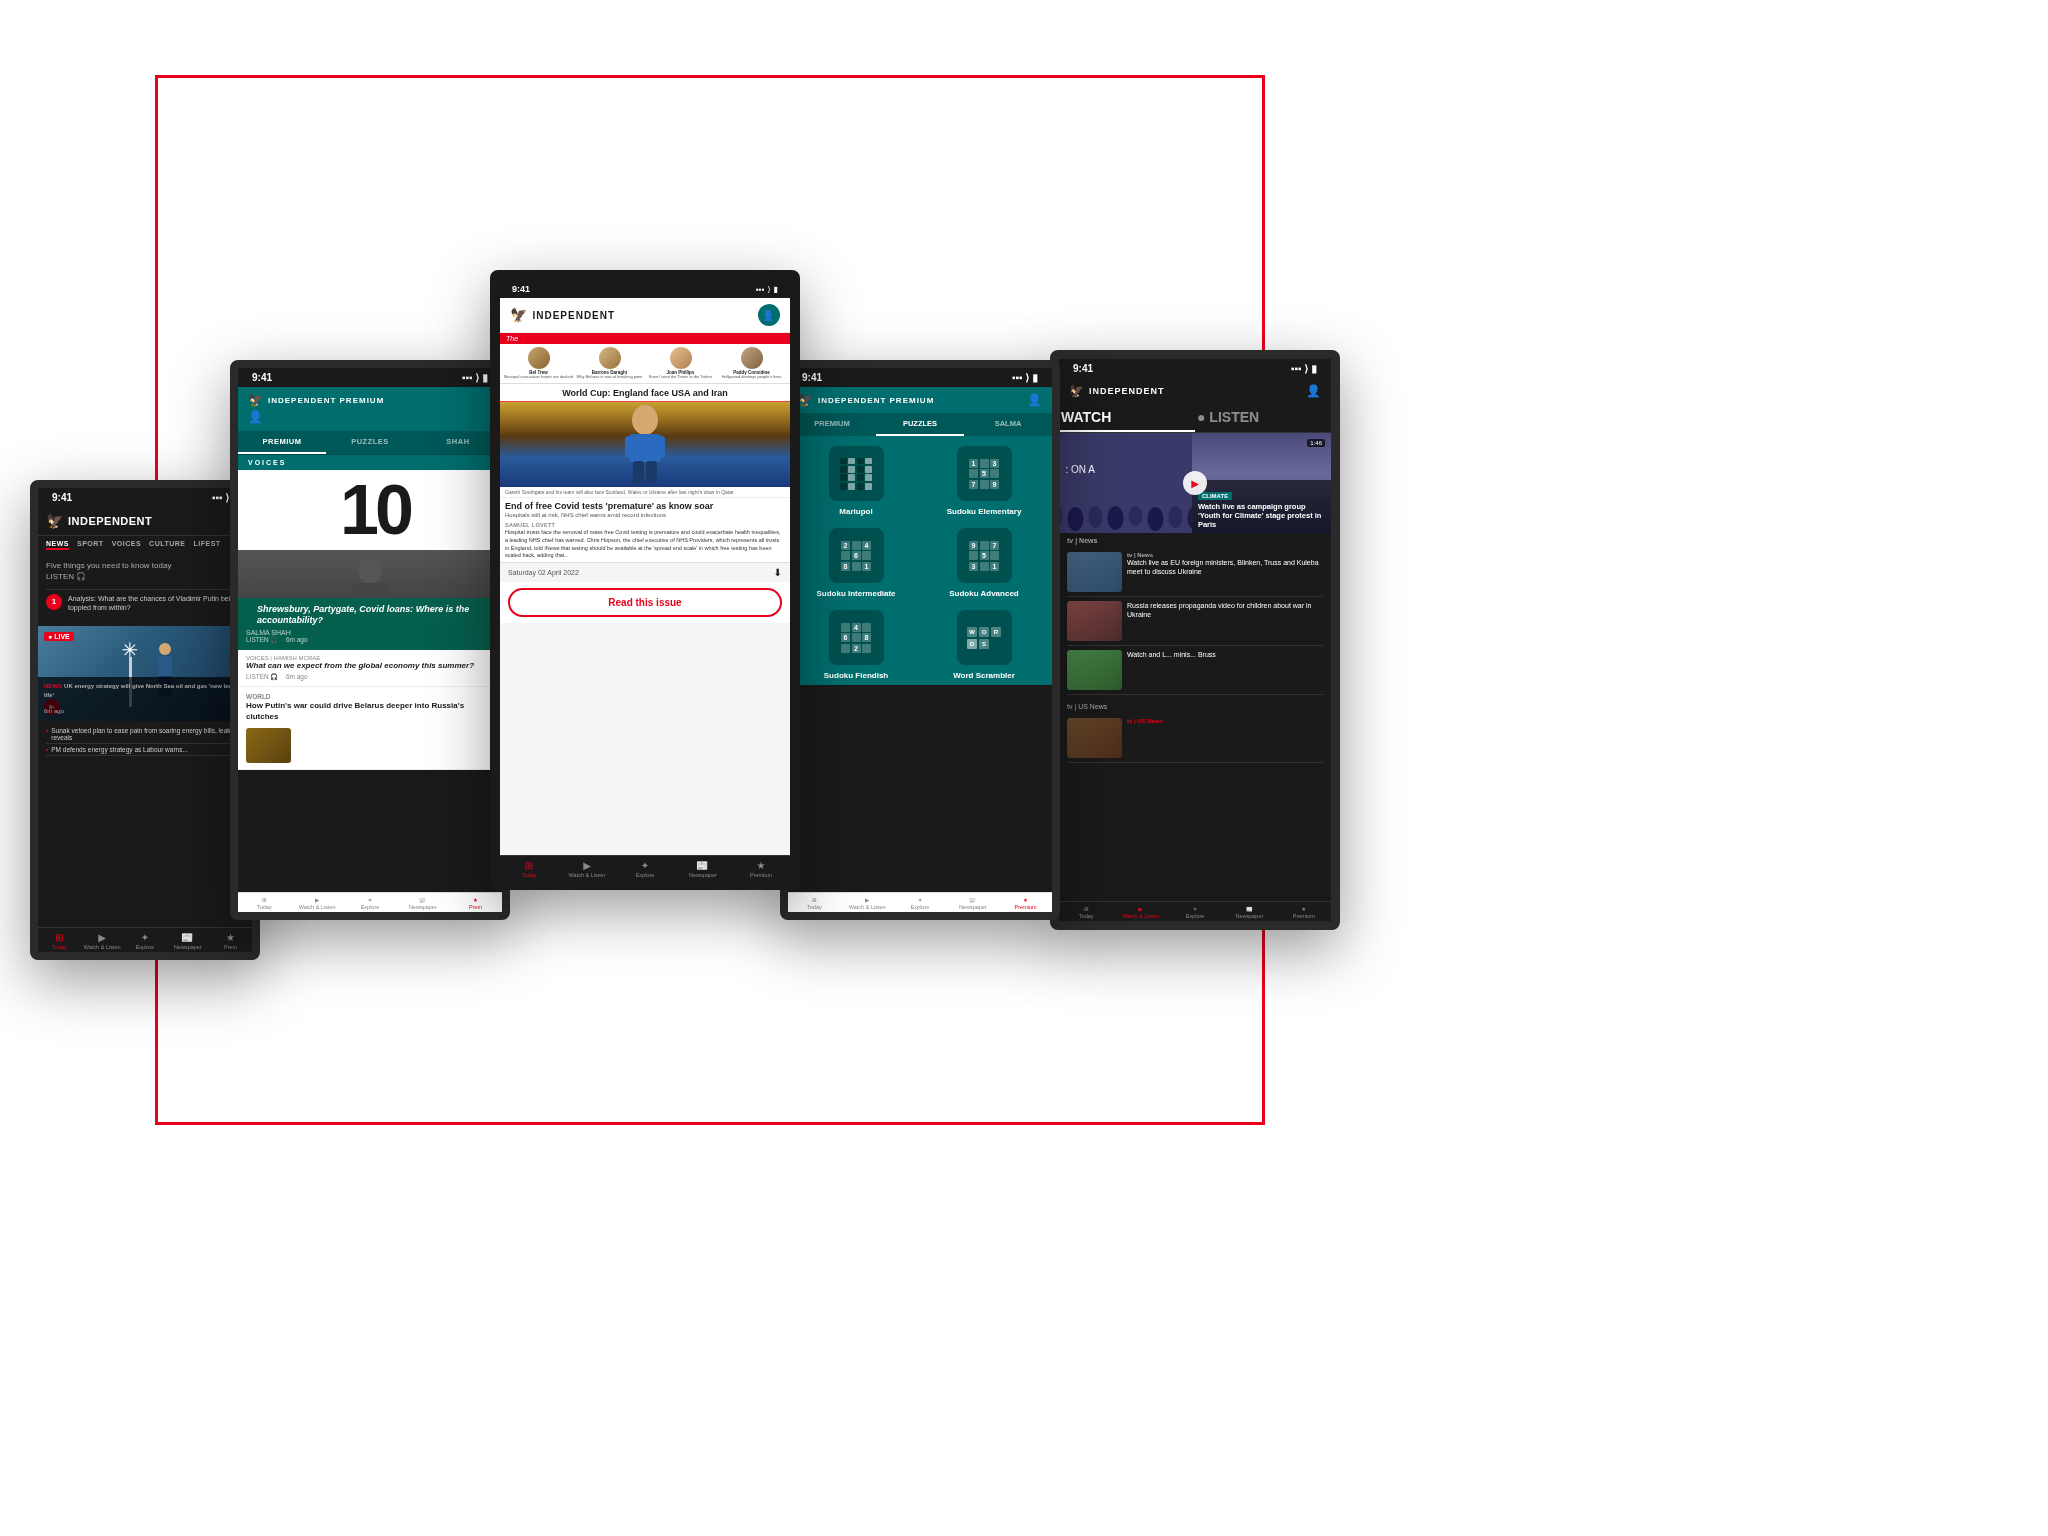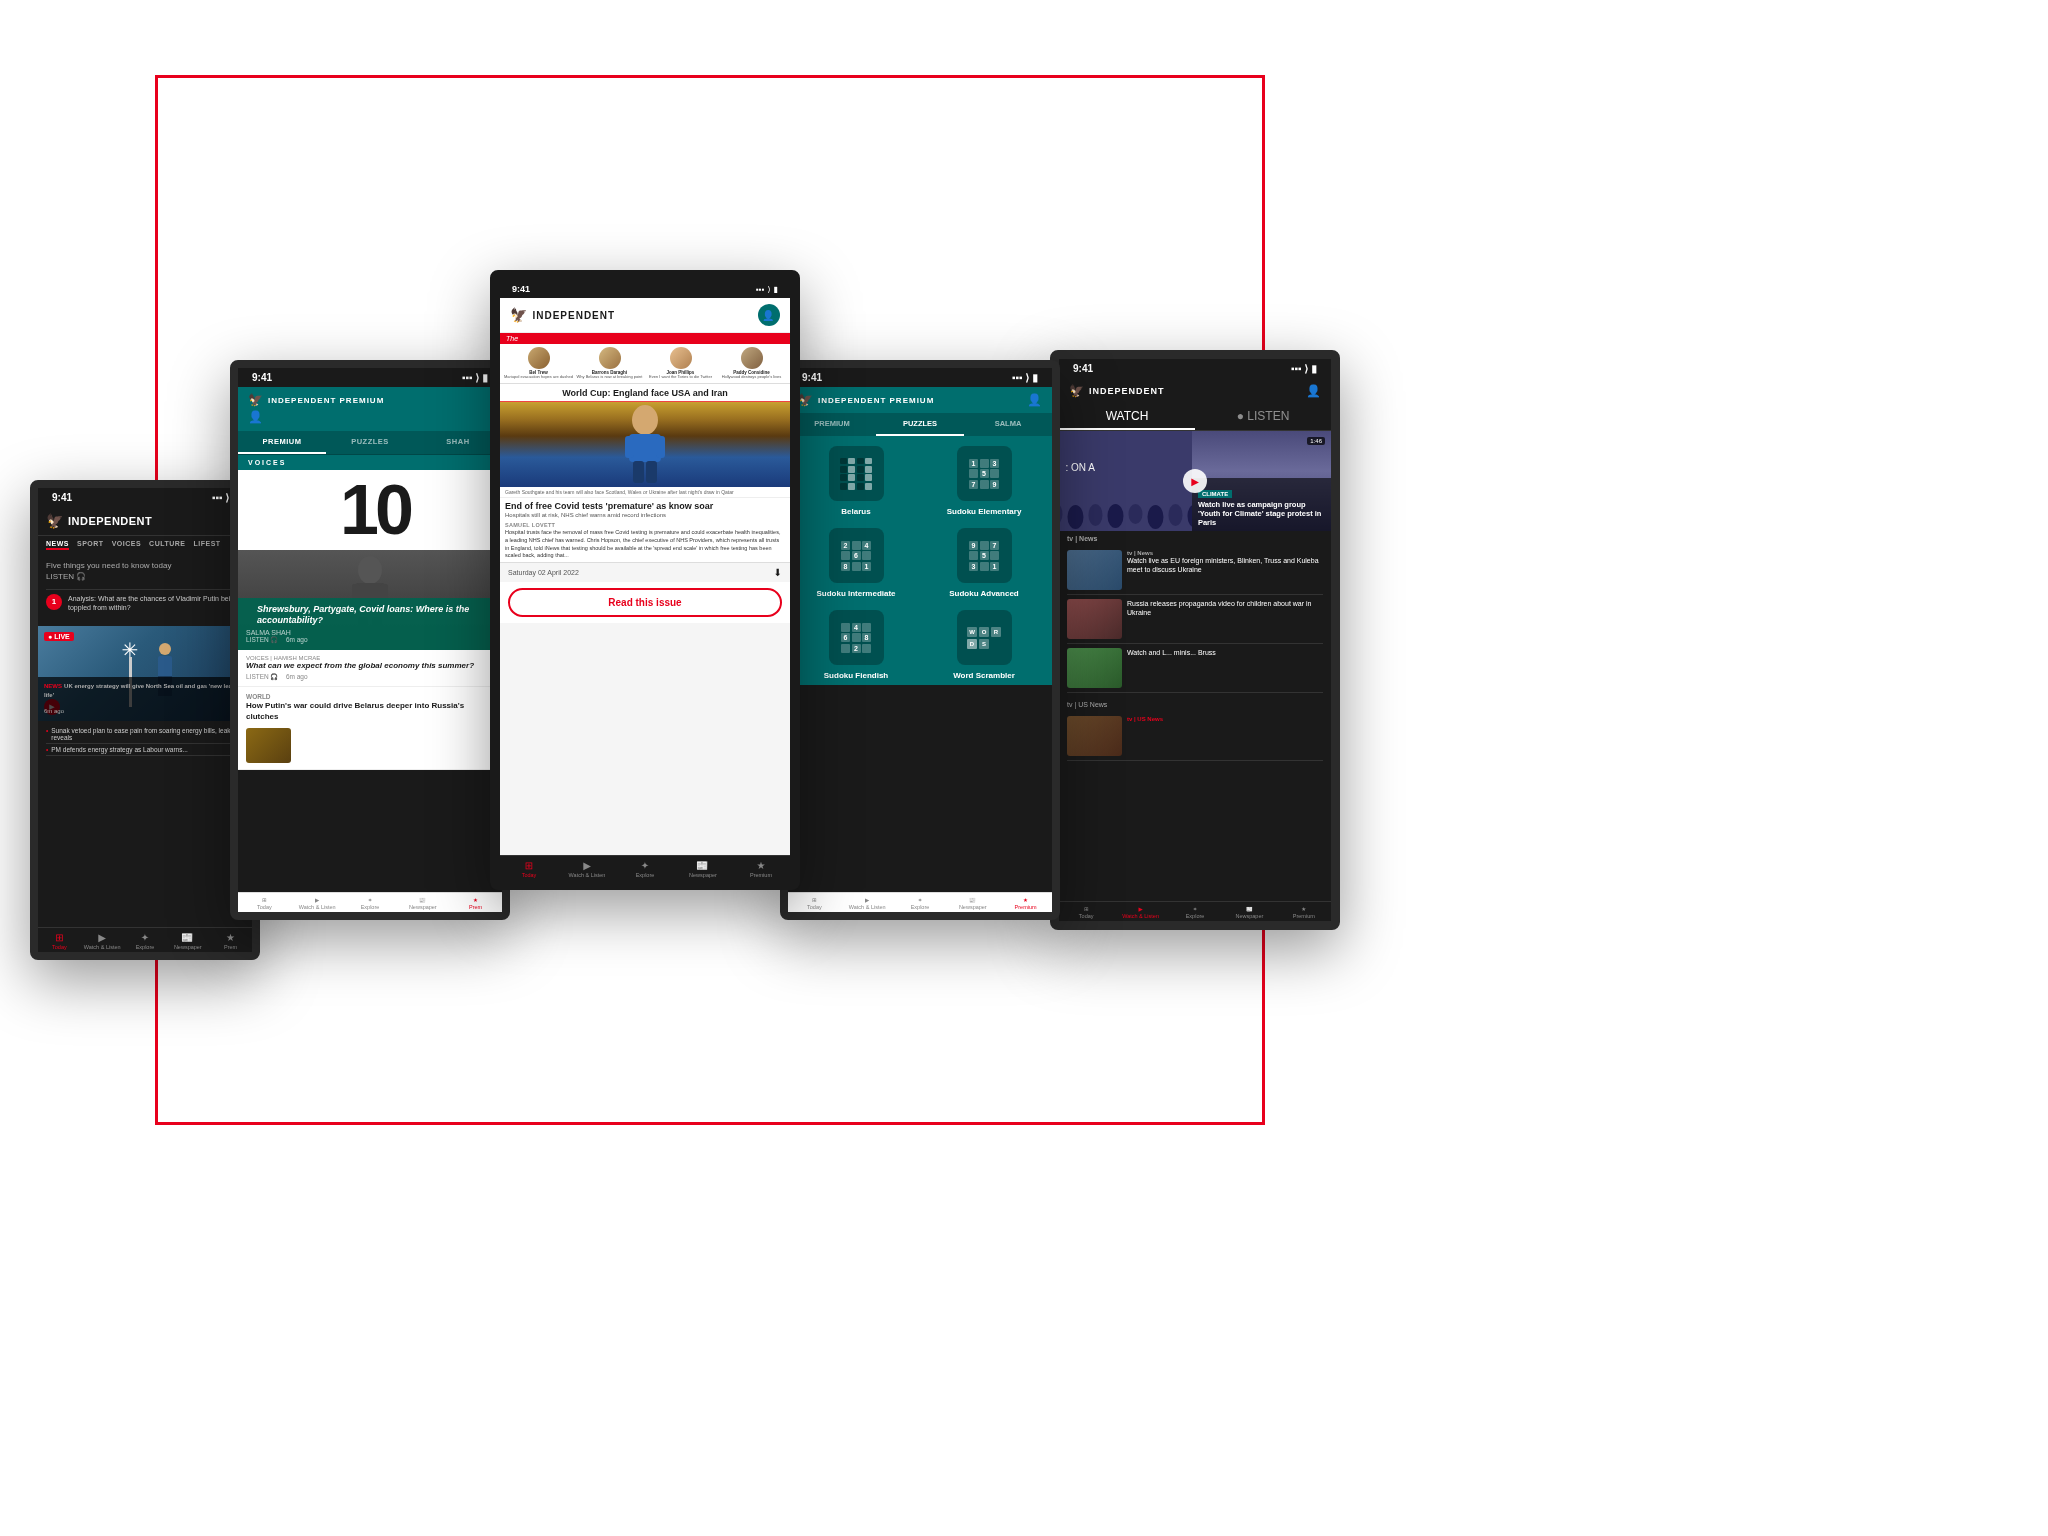--- a/index.html
+++ b/index.html
@@ -536,25 +536,25 @@
       align-items: center;
       justify-content: space-between;
     }
     .p5-tabs {
       display: flex;
       background: #1a1a1a;
       border-bottom: 1px solid #333;
     }
     .p5-tab {
       flex: 1;
-      text-align: center;
+      text-align: left;
       padding: 5px 2px;
       color: rgba(255,255,255,0.5);
-      font-size: 12px;
-      font-weight: 400;
+      font-size: 14px;
+      font-weight: 700;
     }
     .p5-tab.active { color: white; border-bottom: 2px solid white; }
     .p5-video-section {
       position: relative;
       height: 100px;
       overflow: hidden;
     }
     .p5-video-bg {
       width: 100%;
       height: 100%;
@@ -1061,21 +1061,21 @@
               <div class="puzzle-cell dark"></div>
               <div class="puzzle-cell filled"></div>
               <div class="puzzle-cell dark"></div>
               <div class="puzzle-cell filled"></div>
               <div class="puzzle-cell dark"></div>
               <div class="puzzle-cell filled"></div>
               <div class="puzzle-cell dark"></div>
               <div class="puzzle-cell filled"></div>
             </div>
           </div>
-          <div class="p4-puzzle-name">Belarus</div>
+          <div class="p4-puzzle-name">Mariupol</div>
         </div>
 
         <div class="p4-puzzle-item">
           <div class="p4-puzzle-icon">
             <div class="sudoku-icon">
               <div class="sudoku-cell">1</div>
               <div class="sudoku-cell"></div>
               <div class="sudoku-cell">3</div>
               <div class="sudoku-cell"></div>
               <div class="sudoku-cell">5</div>

